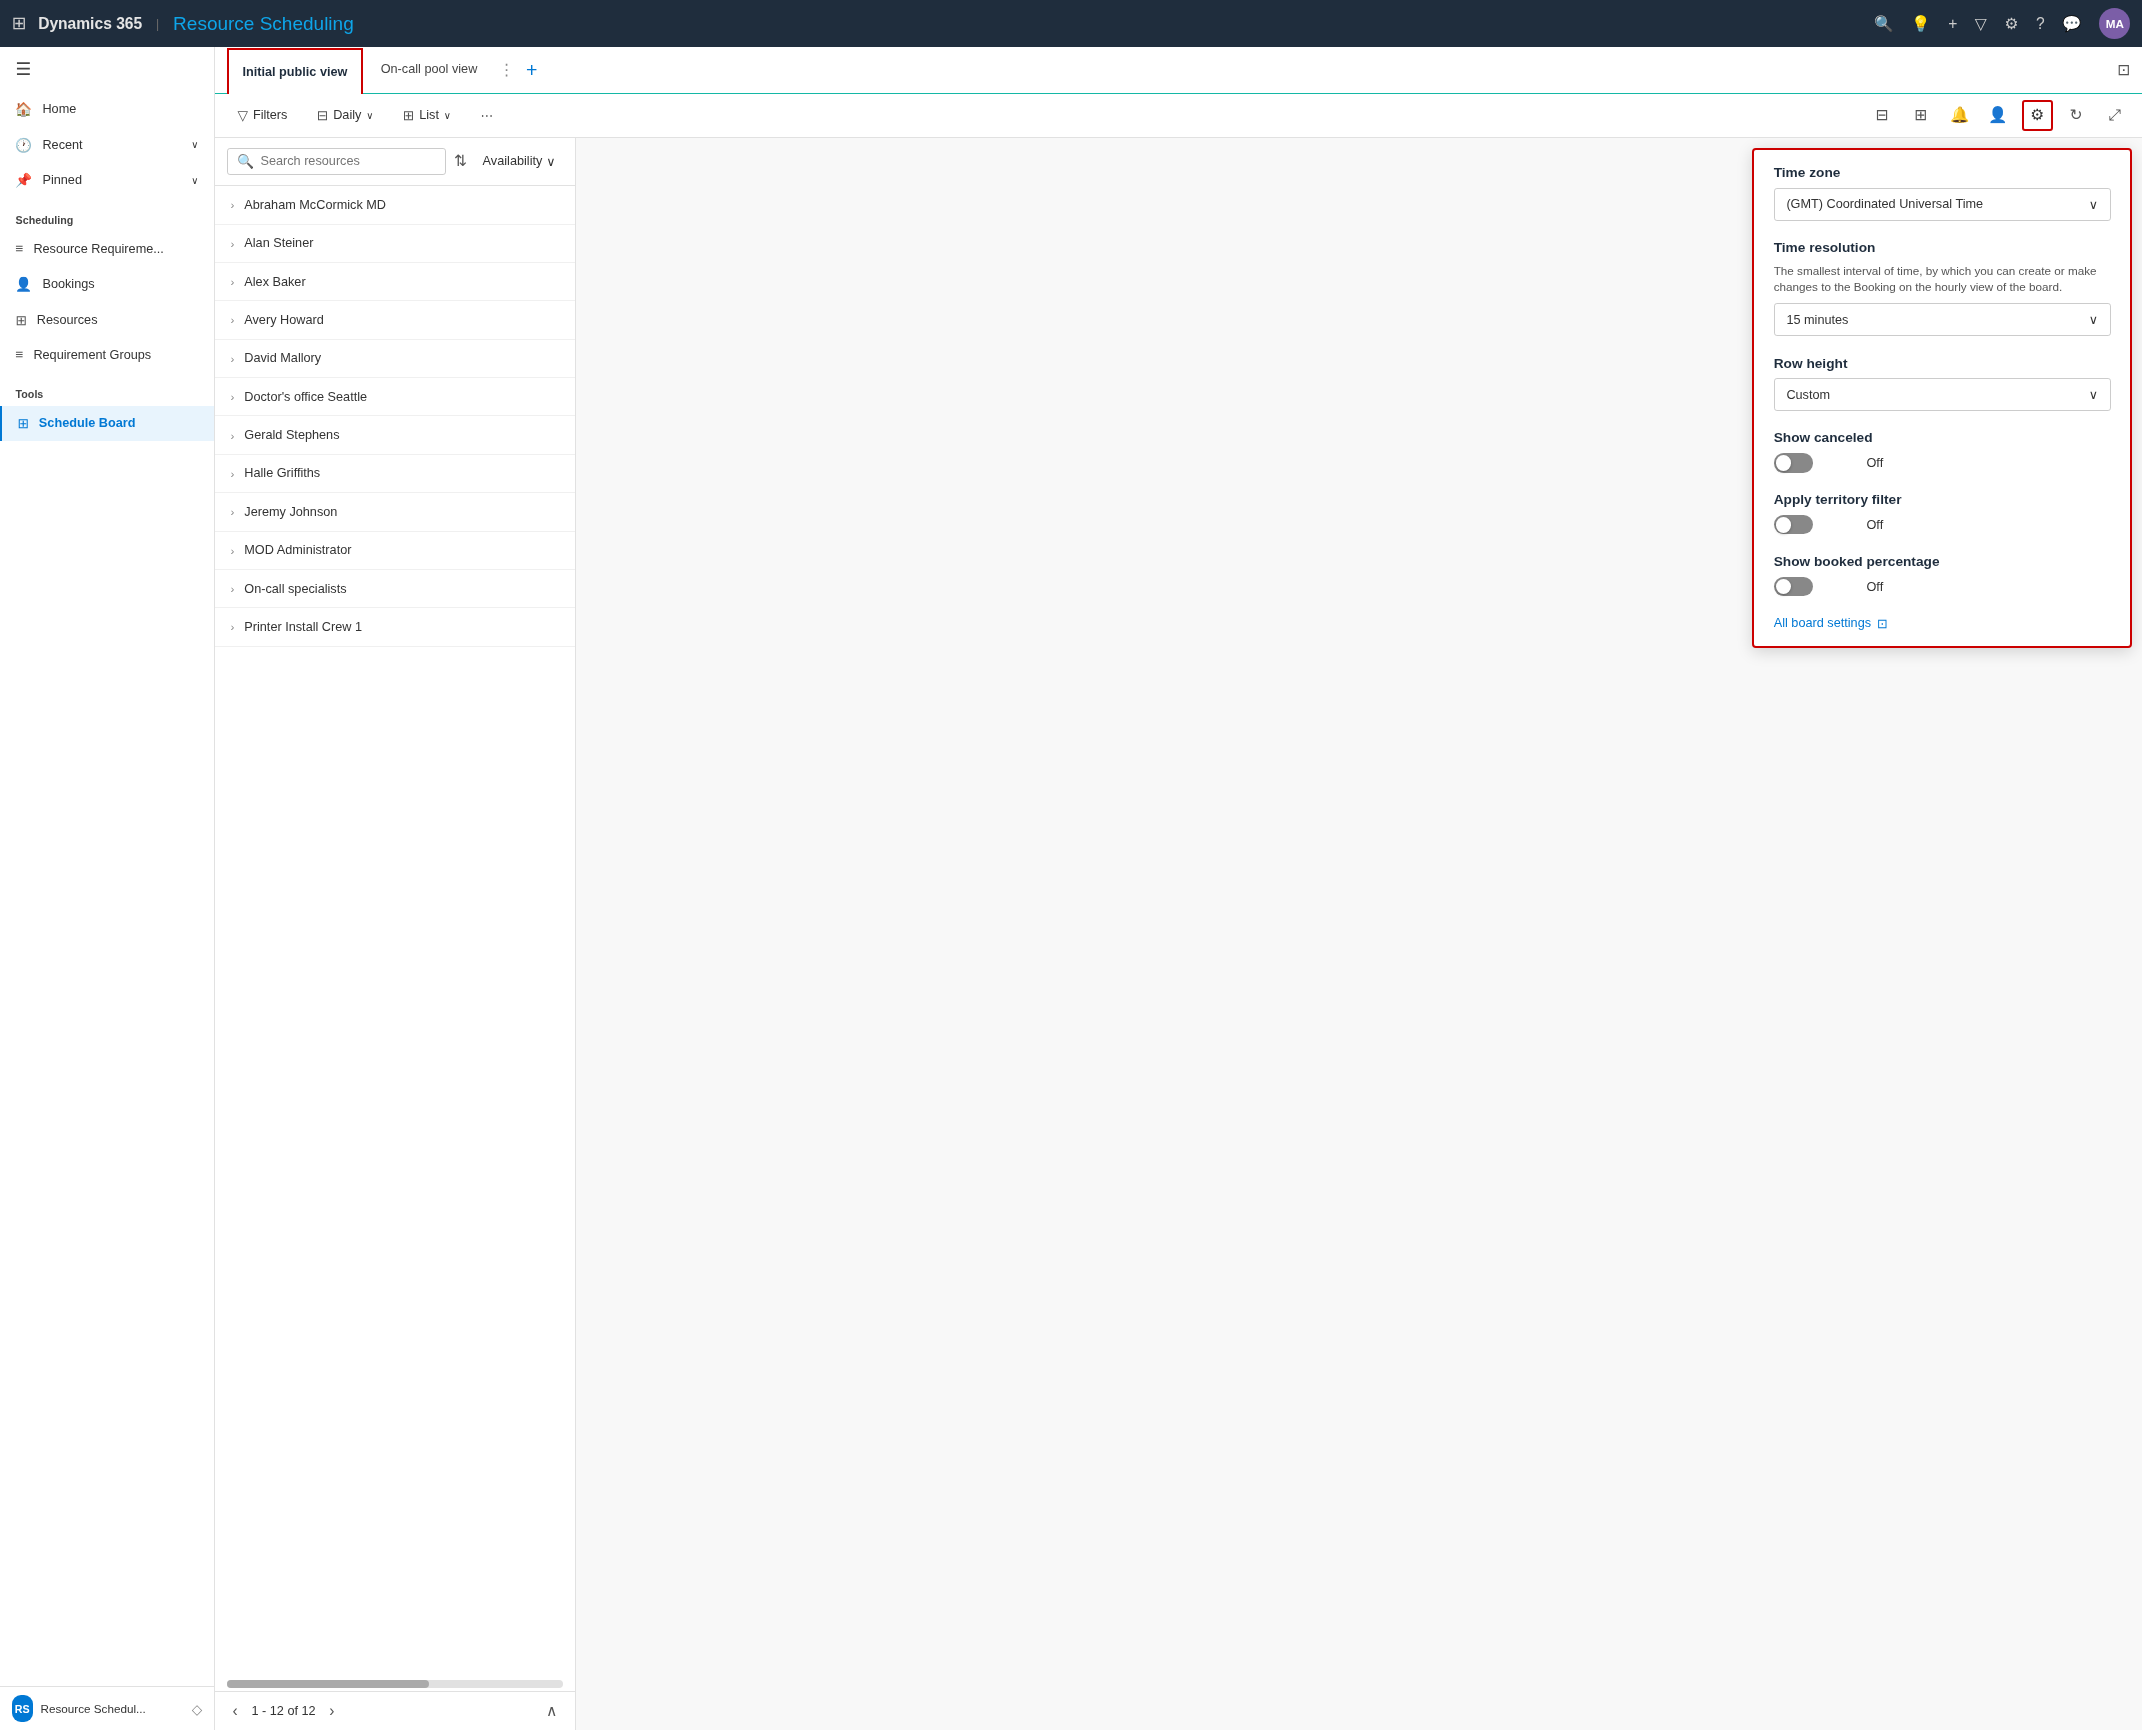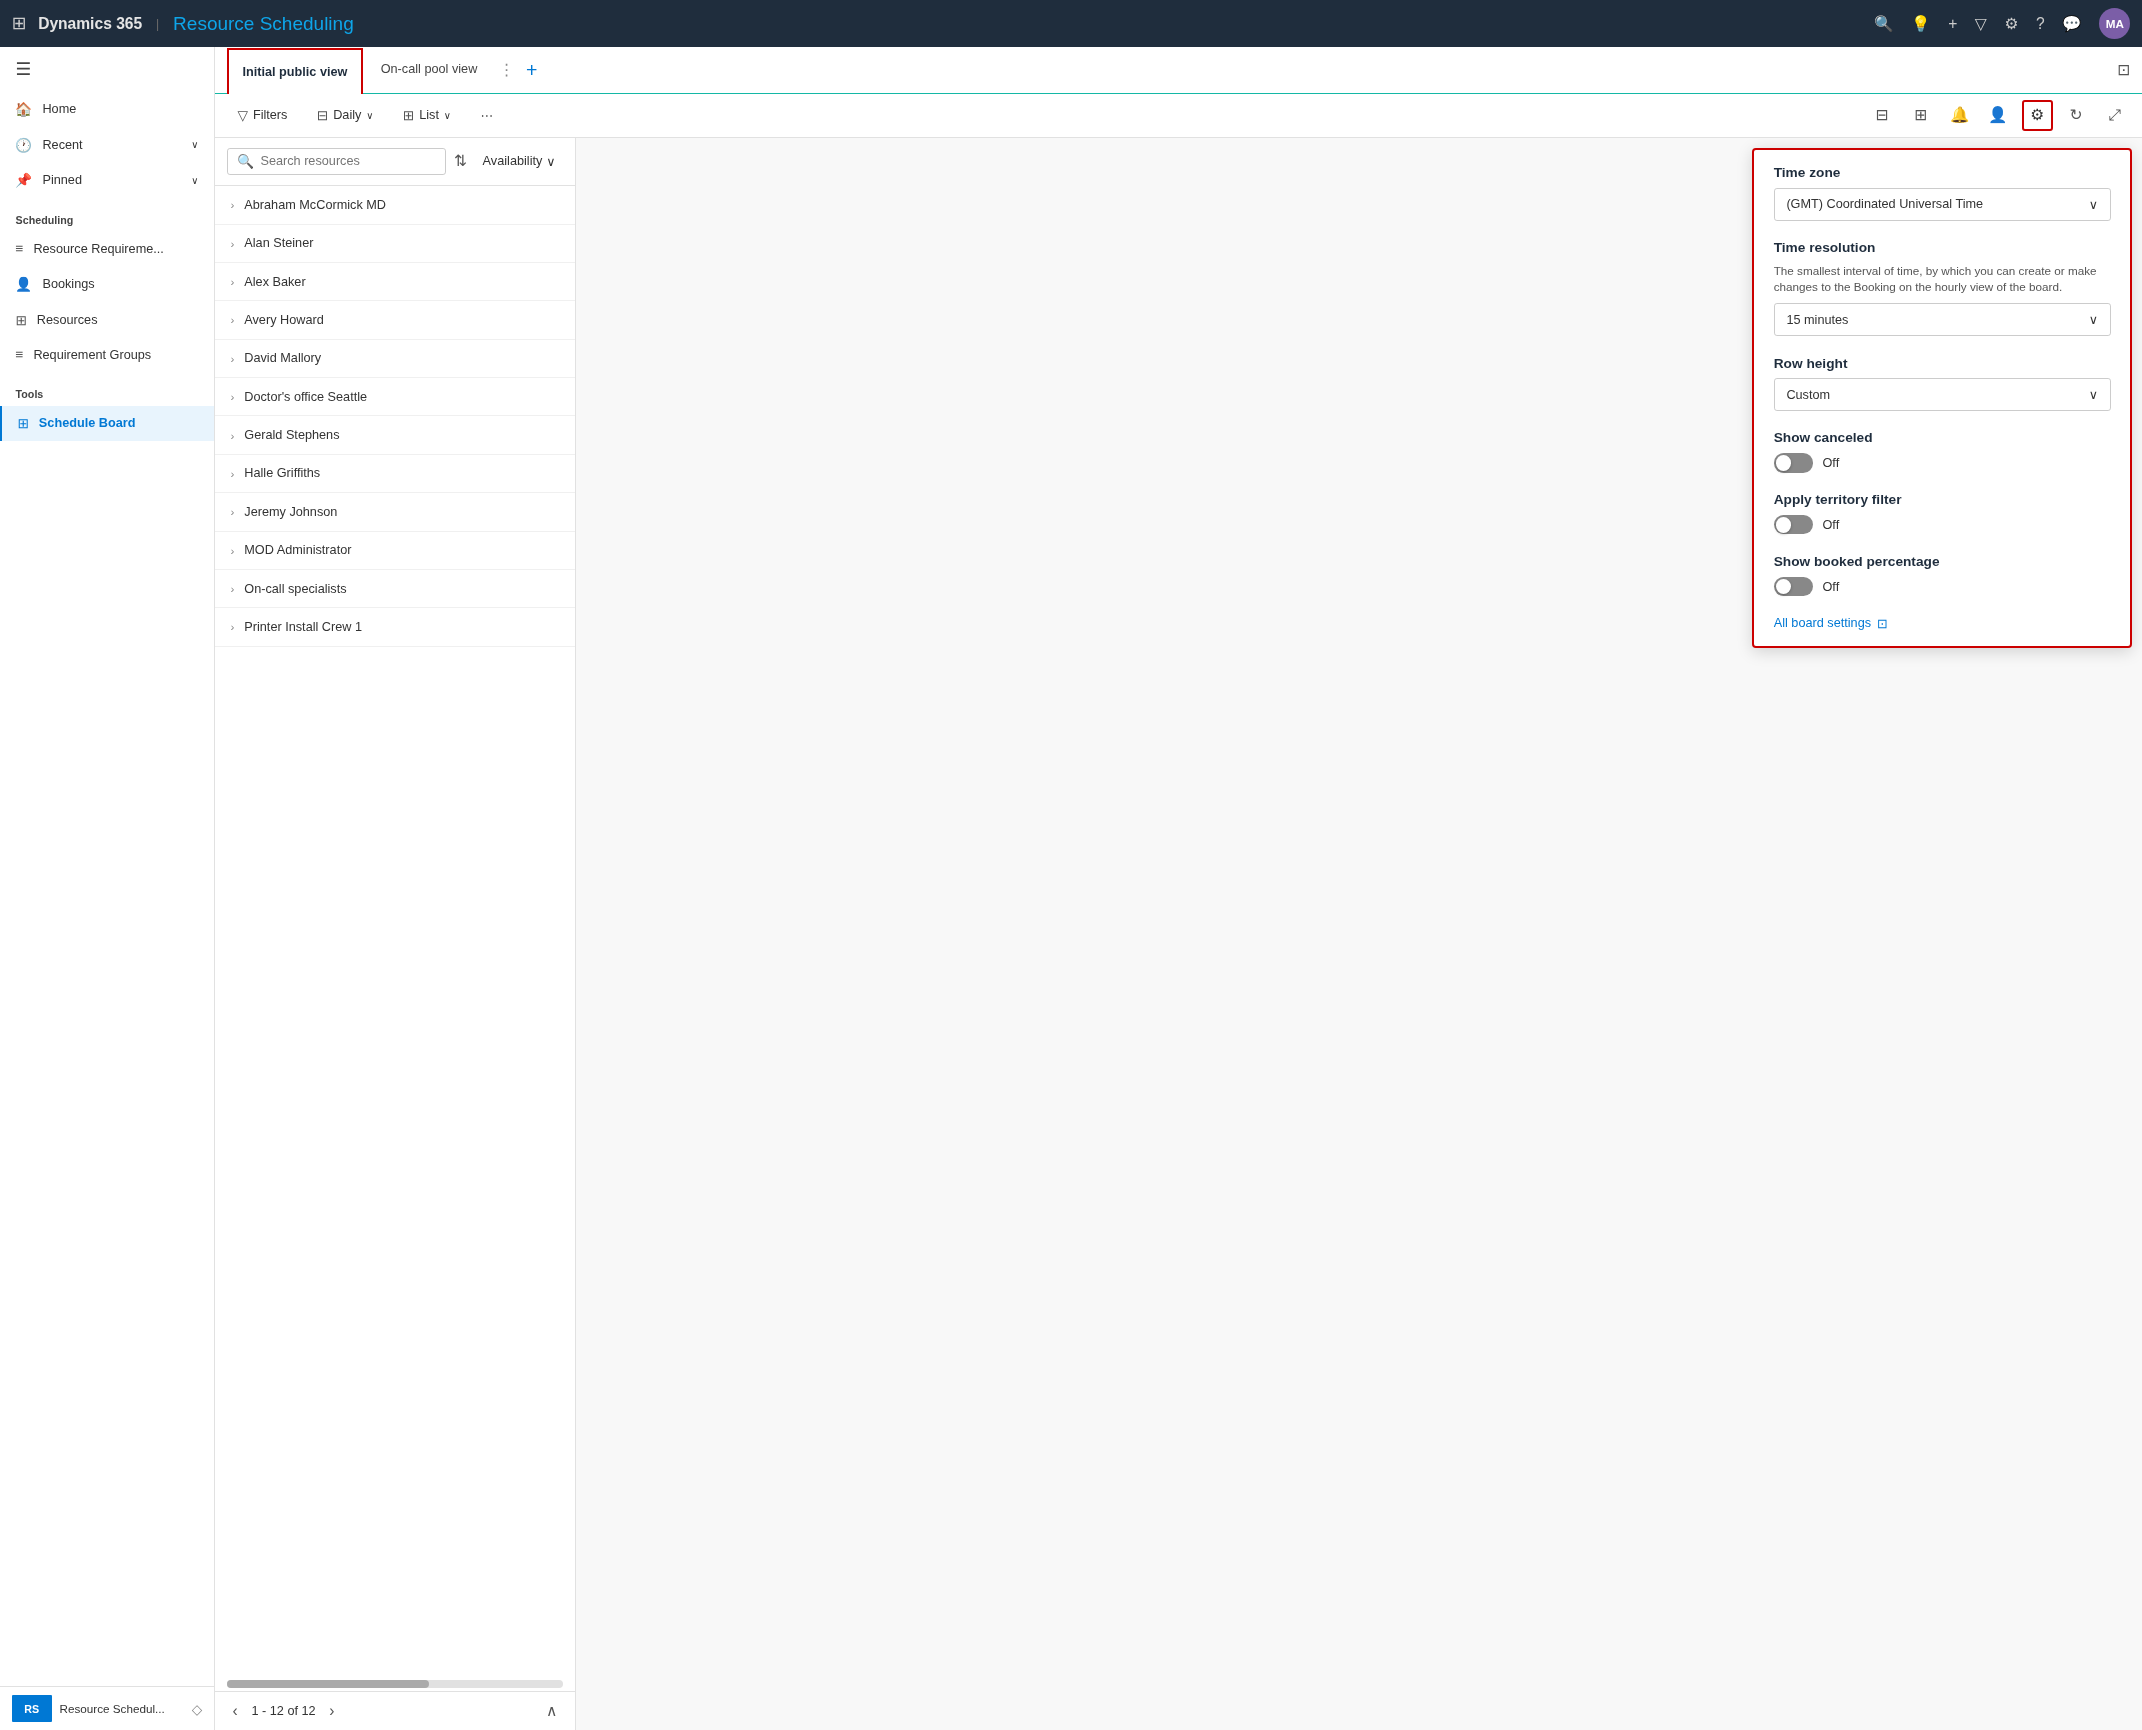--- a/index.html
+++ b/index.html
@@ -46,21 +46,21 @@
       padding: 15.6px 15.6px 5.9px; font-size: 10.7px; font-weight: 700;
       color: #444; text-transform: none; letter-spacing: 0;
     }
     .sidebar-item.active { background: #e8f4fd; color: #0078d4; }
     .sidebar-item.active .icon { color: #0078d4; }
     .sidebar-bottom {
       border-top: 1px solid #e1e1e1; padding: 7.8px 11.7px;
       display: flex; align-items: center; gap: 7.8px;
     }
     .sidebar-bottom-avatar {
-      width: 40px; height: 27px; border-radius: 1px;
+      width: 21px; height: 27px; border-radius: 9px;
       background: #0078d4; color: white;
       display: flex; align-items: center; justify-content: center;
       font-size: 10.7px; font-weight: 700;
     }
     .sidebar-bottom-label { font-size: 11.7px; color: #333; flex: 1; }
 
     
     .main-area { flex: 1; display: flex; flex-direction: column; overflow: hidden; }
 
     
@@ -190,21 +190,21 @@
       width: 39px; height: 19.5px; border-radius: 9.8px;
       background: #888; position: relative; cursor: pointer;
       flex-shrink: 0;
     }
     .toggle-thumb {
       width: 15.6px; height: 15.6px; border-radius: 50%;
       background: white; position: absolute;
       top: 2px; left: 2px;
       box-shadow: 0 1px 2.9px rgba(0,0,0,0.3);
     }
-    .toggle-label { font-size: 12.7px; color: #333; }
+    .toggle-label { font-size: 12.7px; color: #333; margin-left: 44px; }
     .settings-link {
       color: #0078d4; font-size: 12.7px; cursor: pointer;
       display: flex; align-items: center; gap: 5.9px;
       margin-top: 7.8px;
     }
 
     
     .expand-icon { font-size: 9.8px; margin-left: auto; }
   </style>
 </head>

